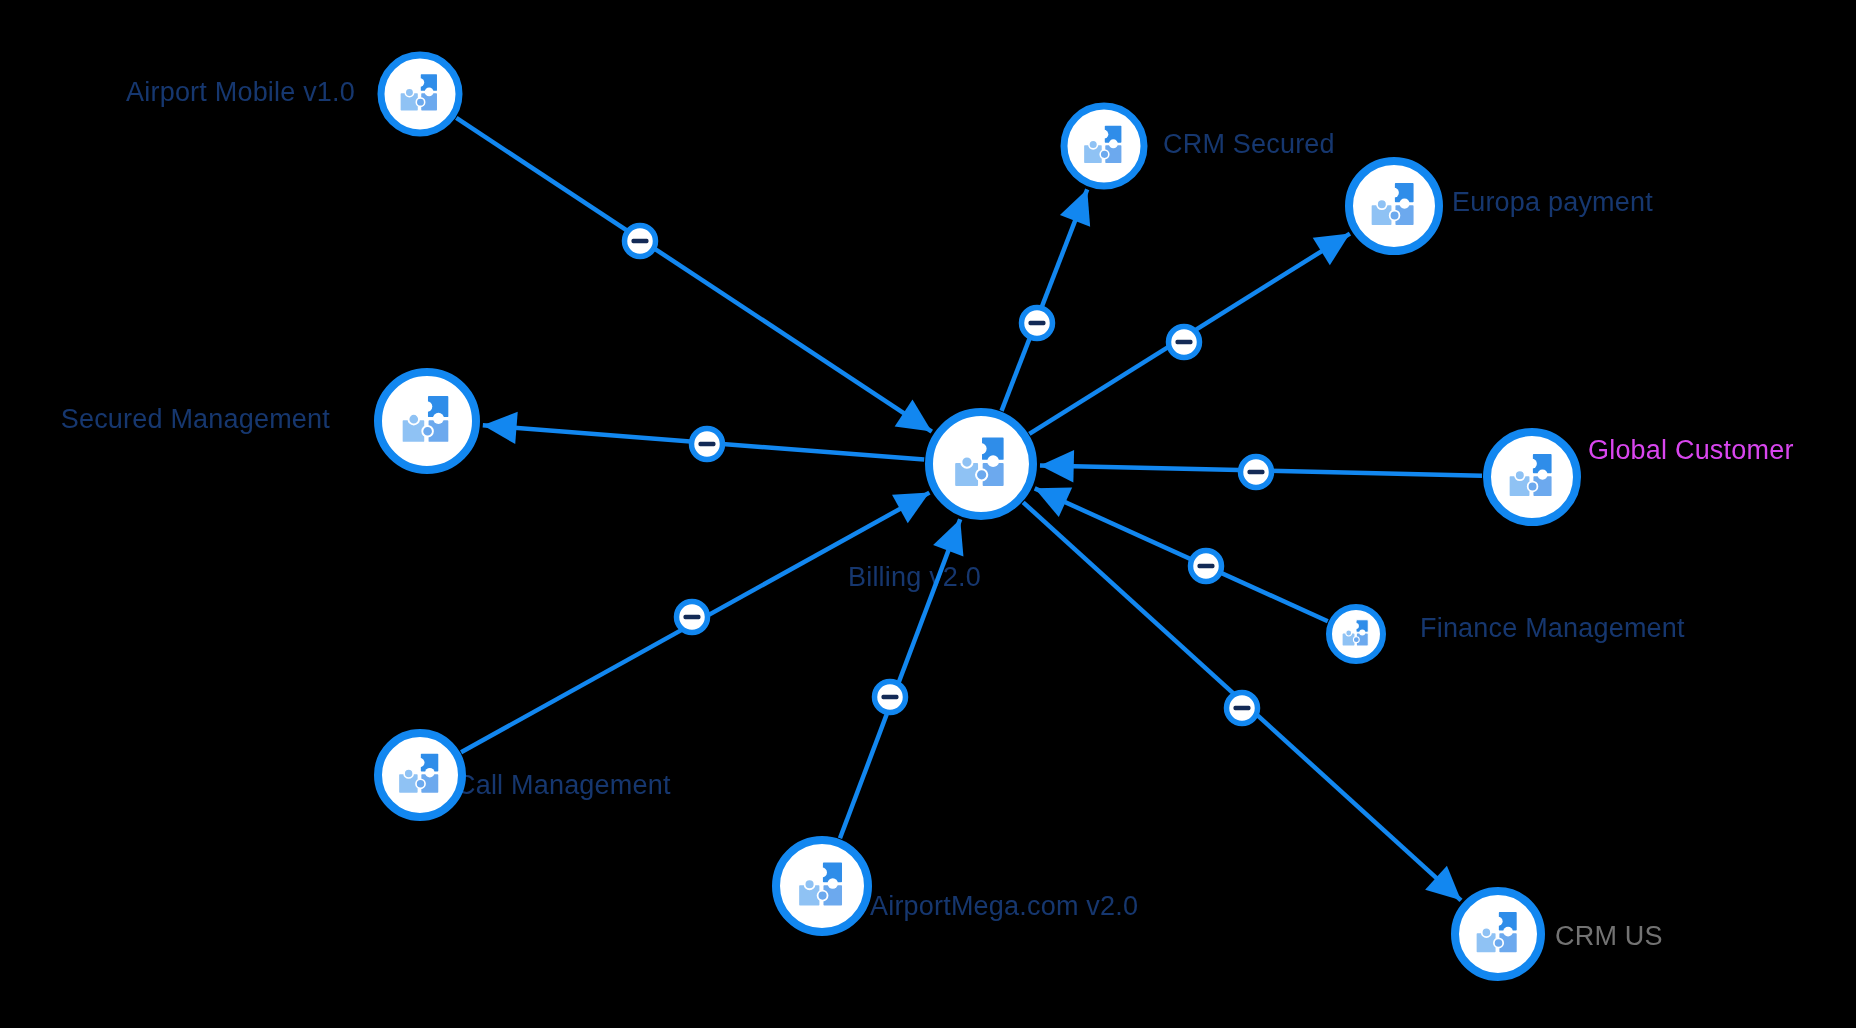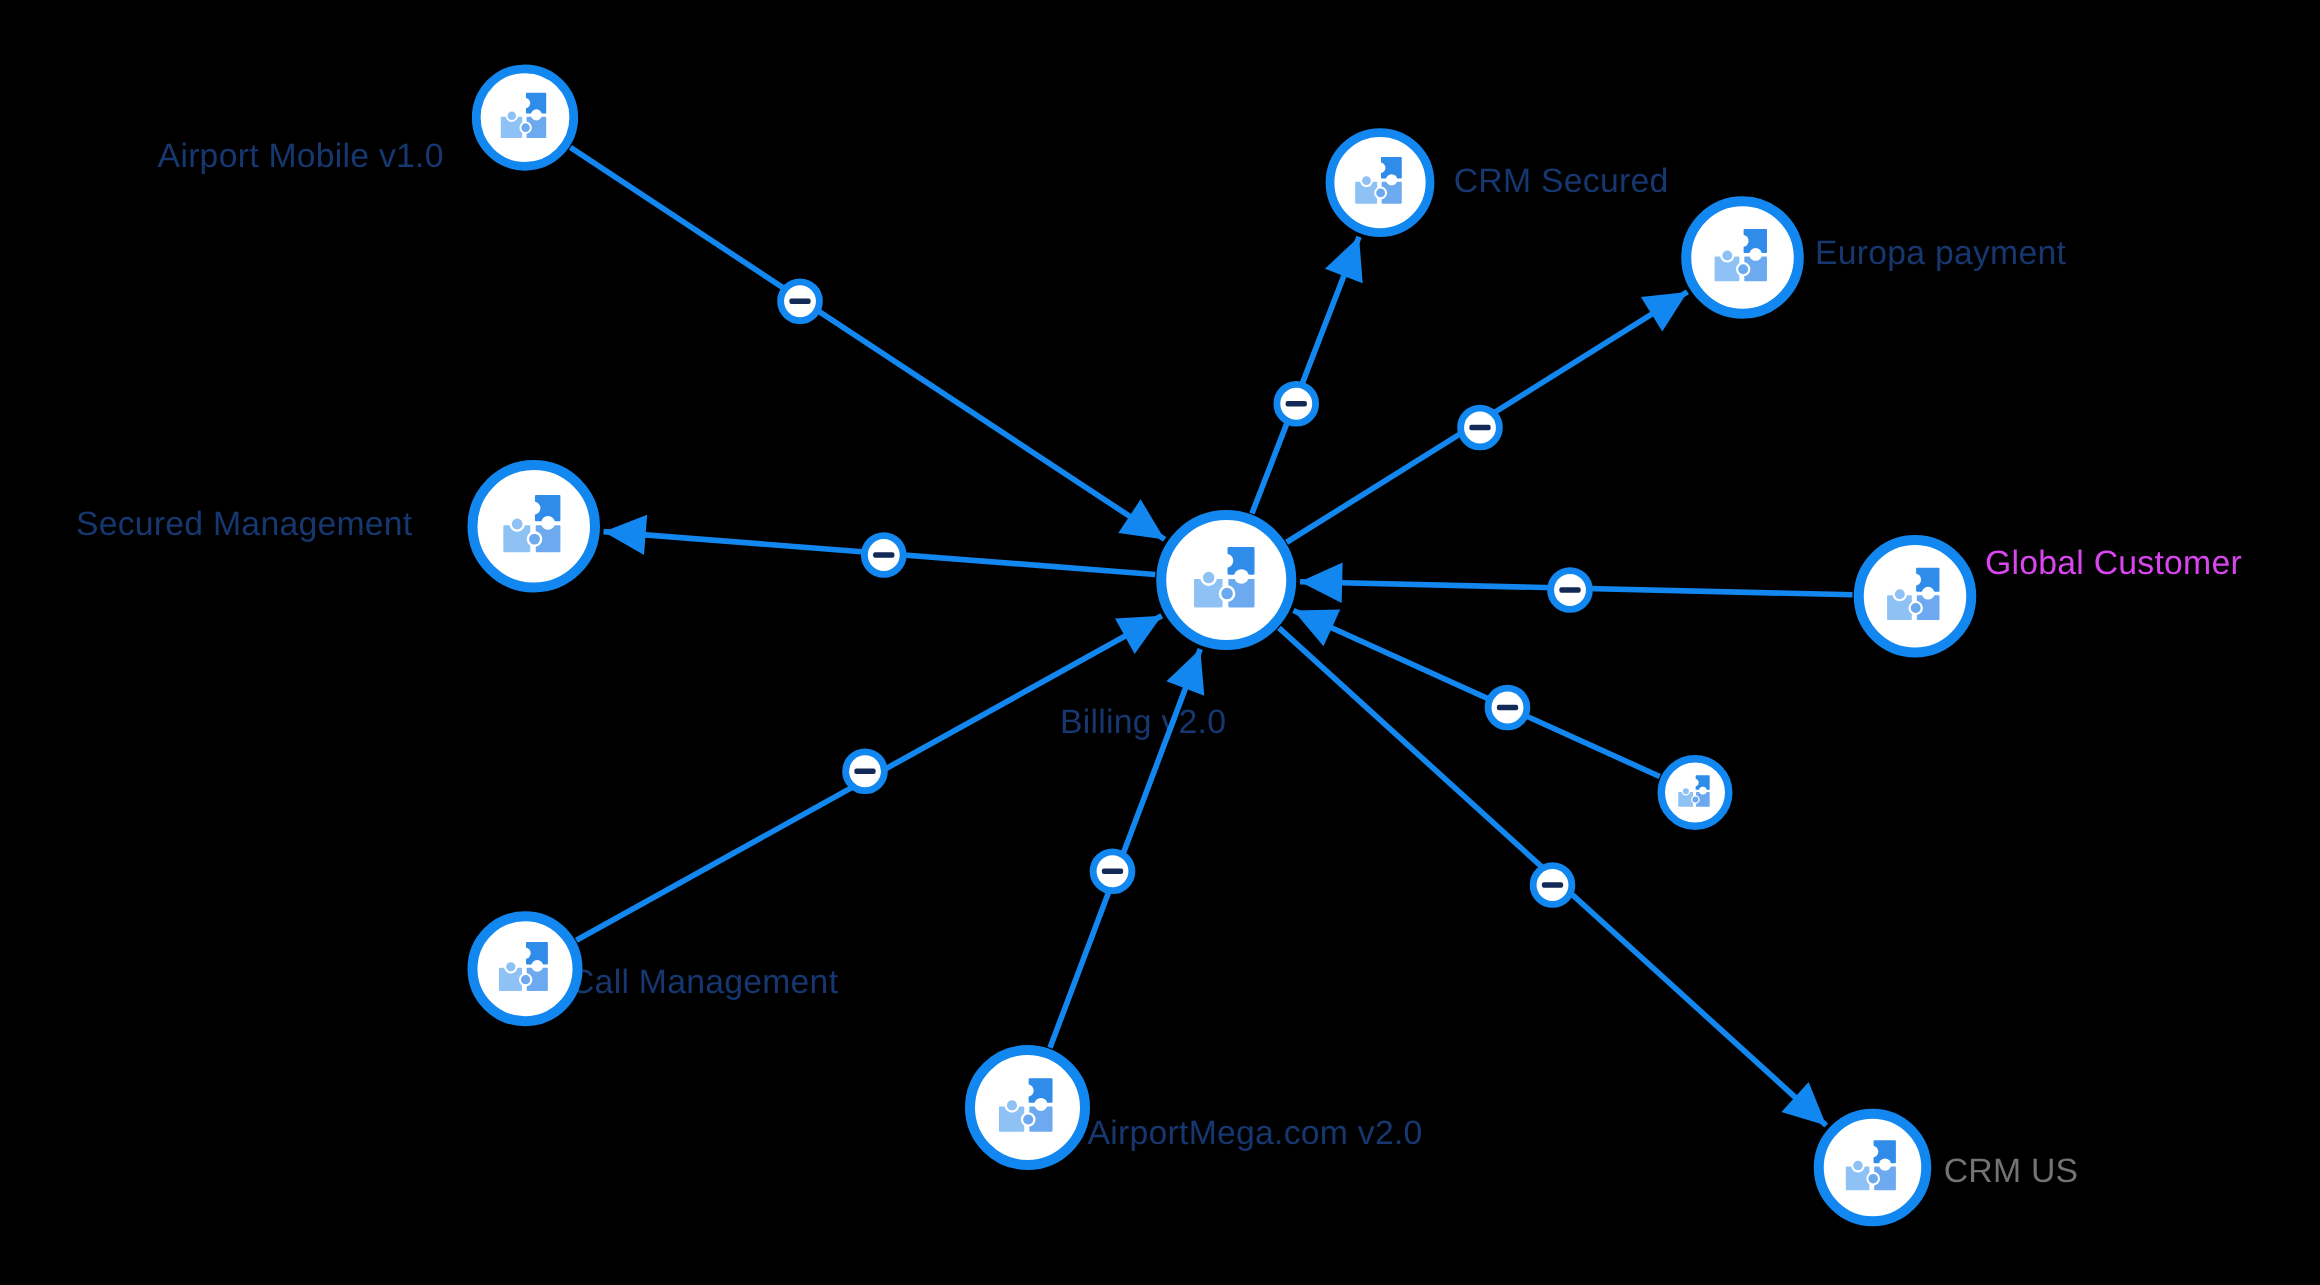--- a/index.html
+++ b/index.html
@@ -20,25 +20,26 @@
   .node-label.align-right{transform:translate(-100%,-54%);}
   #graph-svg{position:absolute;left:0;top:0;}
 </style>
 </head>
 <body style="background: rgb(0, 0, 0);">
 
 <div id="canvas">
 
   <div id="labels">
       <div class="node-label" style="left: 848px; top: 579px; color: rgb(22, 55, 111);">Billing v2.0</div>
-      <div class="node-label align-right" style="left: 355px; top: 94px; color: rgb(22, 55, 111); margin-top: 32px;">Airport Mobile v1.0</div>
+      <div class="node-label align-right" style="left: 355px; top: 94px; color: rgb(22, 55, 111);">Airport Mobile v1.0</div>
       <div class="node-label" style="left: 1163px; top: 146px; color: rgb(22, 55, 111);">CRM Secured</div>
       <div class="node-label" style="left: 1452px; top: 204px; color: rgb(22, 55, 111);">Europa payment</div>
       <div class="node-label align-right" style="left: 330px; top: 421px; color: rgb(22, 55, 111);">Secured Management</div>
       <div class="node-label" style="left: 1588px; top: 452px; color: #d946ef;">Global Customer</div>
+      <div class="node-label" style="left: 1420px; top: 630px; color: rgb(22, 55, 111);">Finance Management</div>
       <div class="node-label" style="left: 456px; top: 787px; color: rgb(22, 55, 111);">Call Management</div>
       <div class="node-label" style="left: 870px; top: 908px; color: rgb(22, 55, 111);">AirportMega.com v2.0</div>
       <div class="node-label" style="left: 1555px; top: 938px; color: #737373;">CRM US</div>
     </div>
 
   <svg id="graph-svg" width="1856" height="1028" viewBox="0 0 1856 1028">
       <defs>
         <marker id="arrow" viewBox="0 0 12 12" refX="11" refY="6" markerWidth="9" markerHeight="9" orient="auto-start-reverse">
           <path d="M1,1.2 L11,6 L1,10.8 Z" fill="#1287f0"></path>
         </marker>

